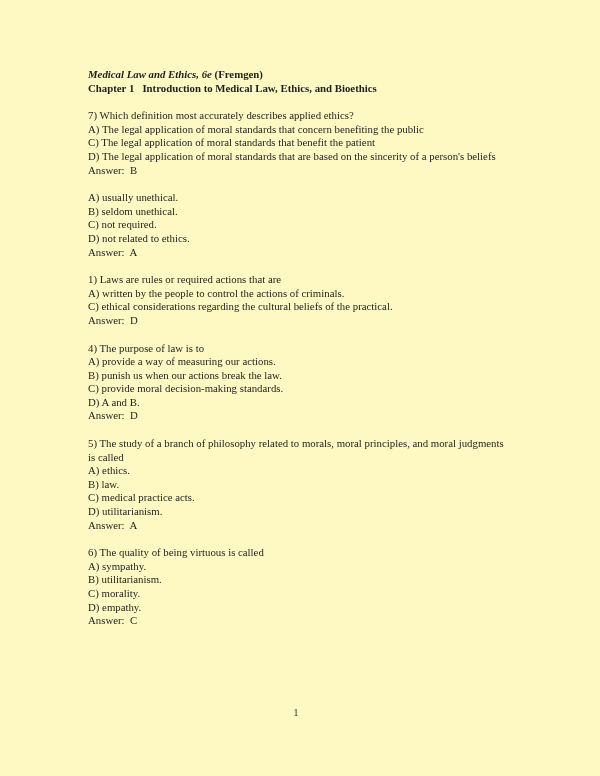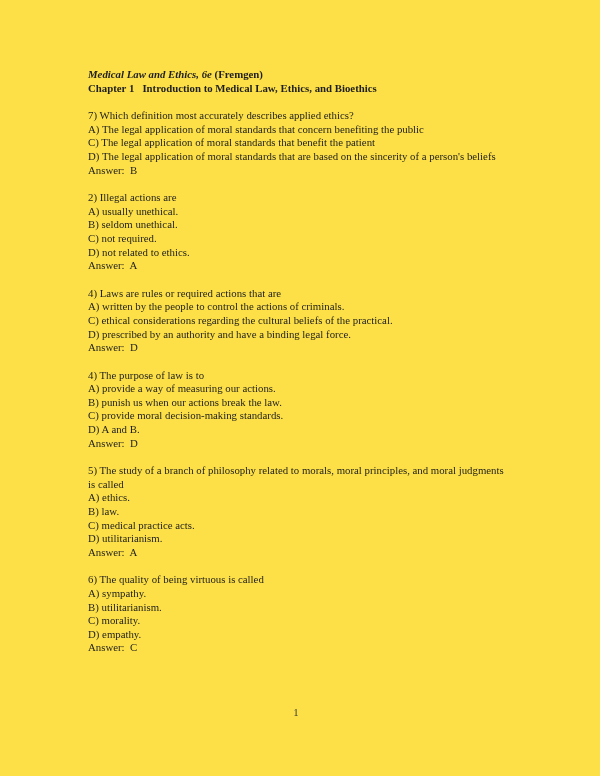--- a/index.html
+++ b/index.html
@@ -4,21 +4,21 @@
 <style>
   html, body {
     margin: 0;
     padding: 0;
     background: #ffffff;
   }
   .page {
     position: relative;
     width: 600px;
     height: 776px;
-    background: #fde047;
+    background: #fef9c3;
     font-family: "Liberation Serif", "DejaVu Serif", serif;
     font-size: 10.8px;
     line-height: 13.6px;
     color: #1e1e1e;
     overflow: hidden;
   }
   .content {
     position: absolute;
     left: 88px;
     top: 68px;
@@ -66,33 +66,31 @@
 
     <div class="question">
       <p>7) Which definition most accurately describes applied ethics?</p>
       <p>A) The legal application of moral standards that concern benefiting the public</p>
       <p>C) The legal application of moral standards that benefit the patient</p>
       <p>D) The legal application of moral standards that are based on the sincerity of a person's beliefs</p>
       <p>Answer:  B</p>
     </div>
 
     <div class="question">
-      <p>2) Illegal actions are</p>
       <p>A) usually unethical.</p>
       <p>B) seldom unethical.</p>
       <p>C) not required.</p>
       <p>D) not related to ethics.</p>
       <p>Answer:  A</p>
     </div>
 
     <div class="question">
-      <p>4) Laws are rules or required actions that are</p>
+      <p>1) Laws are rules or required actions that are</p>
       <p>A) written by the people to control the actions of criminals.</p>
       <p>C) ethical considerations regarding the cultural beliefs of the practical.</p>
-      <p>D) prescribed by an authority and have a binding legal force.</p>
       <p>Answer:  D</p>
     </div>
 
     <div class="question">
       <p>4) The purpose of law is to</p>
       <p>A) provide a way of measuring our actions.</p>
       <p>B) punish us when our actions break the law.</p>
       <p>C) provide moral decision-making standards.</p>
       <p>D) A and B.</p>
       <p>Answer:  D</p>

